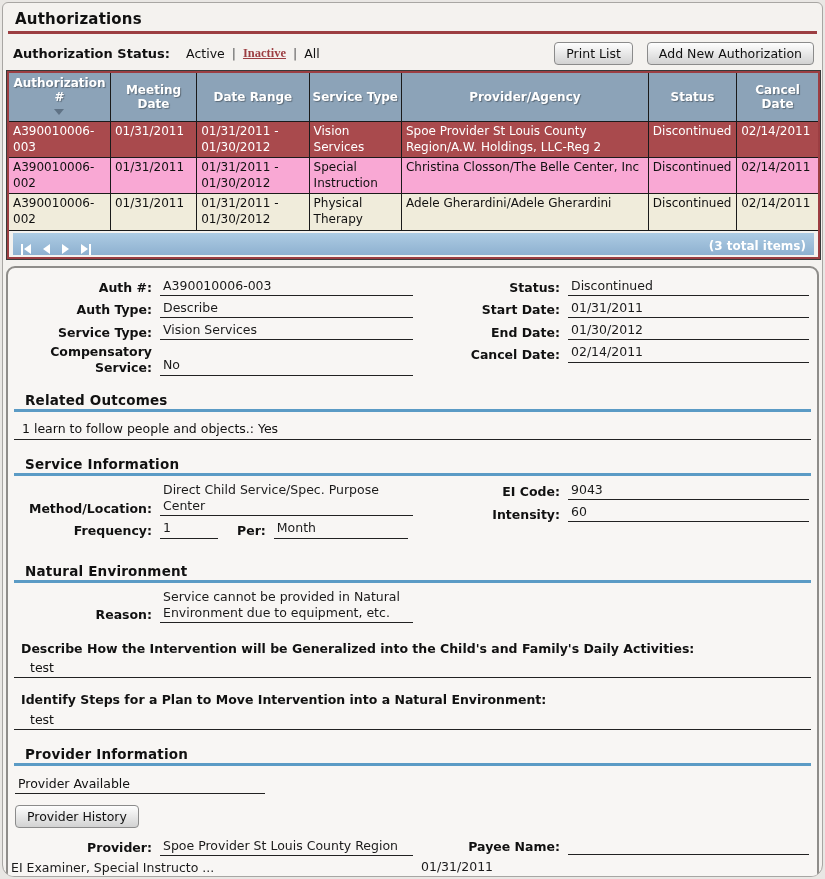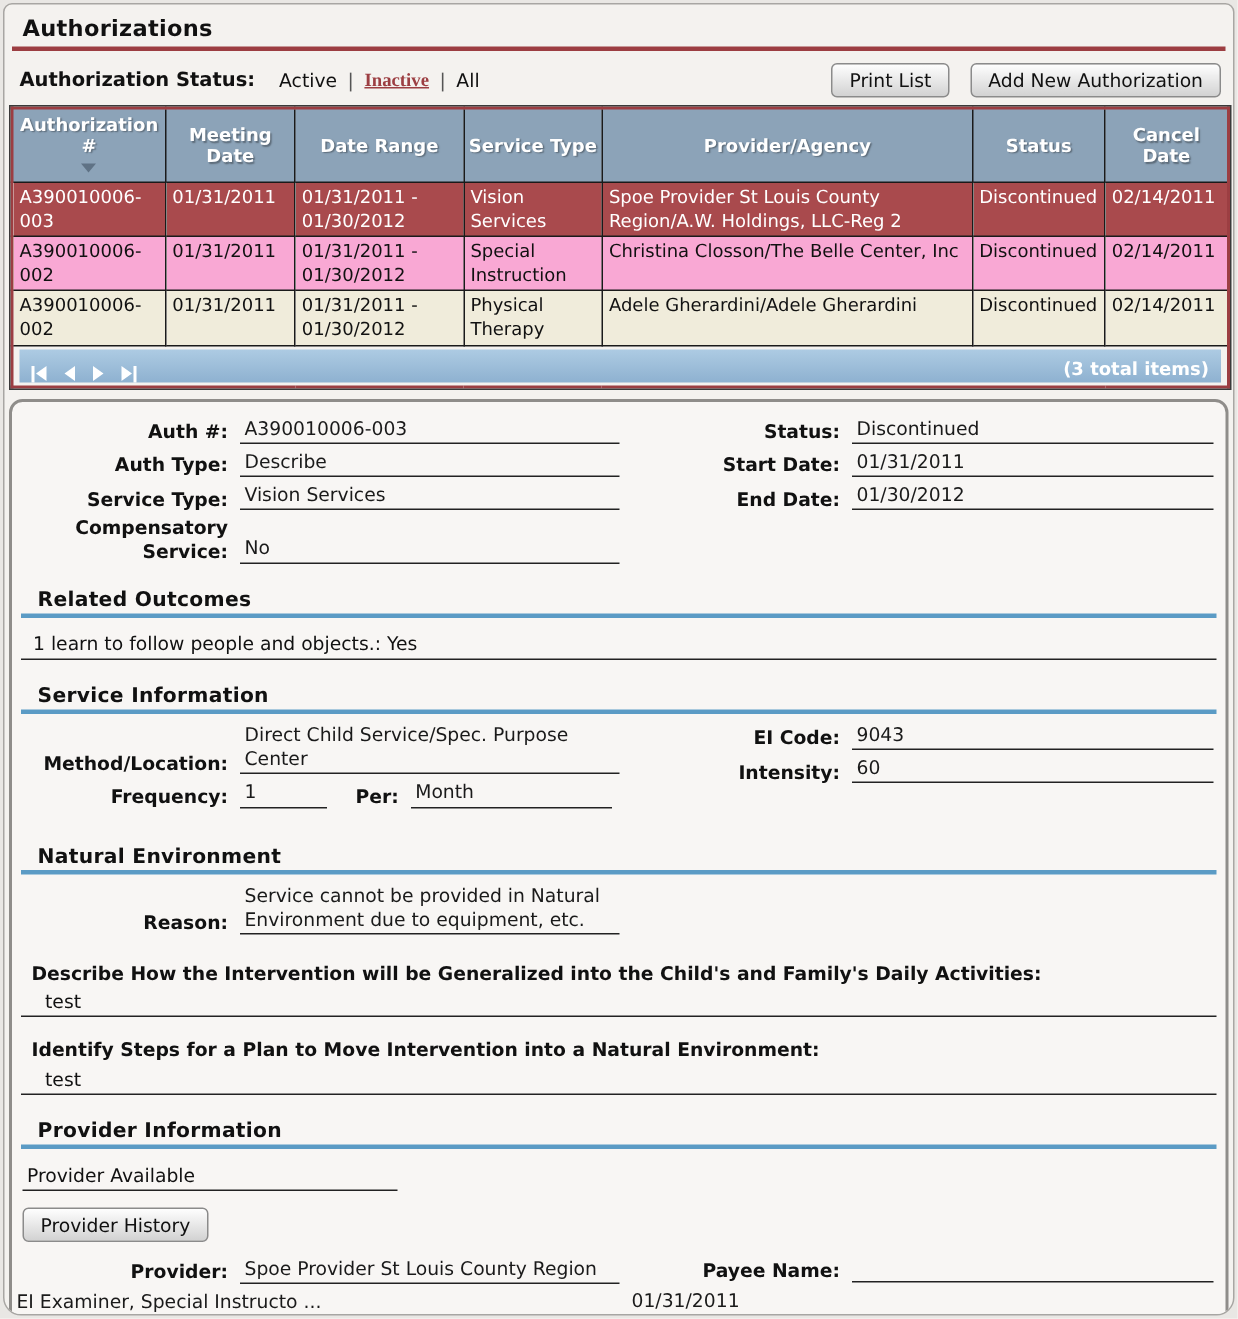--- a/index.html
+++ b/index.html
@@ -227,20 +227,24 @@
           <span class="val">Discontinued</span>
         </div>
         <div class="frow">
           <span class="lab">Start Date:</span>
           <span class="val">01/31/2011</span>
         </div>
         <div class="frow">
           <span class="lab">End Date:</span>
           <span class="val">01/30/2012</span>
         </div>
+        <div class="frow">
+          <span class="lab">Cancel Date:</span>
+          <span class="val">02/14/2011</span>
+        </div>
       </div>
     </div>
 
     <div class="sec-head mt12">Related Outcomes</div>
     <div class="rule-blue"></div>
     <div class="line-item">1 learn to follow people and objects.: Yes</div>
 
     <div class="sec-head mt16">Service Information</div>
     <div class="rule-blue"></div>
     <div class="fgrid mt6">

